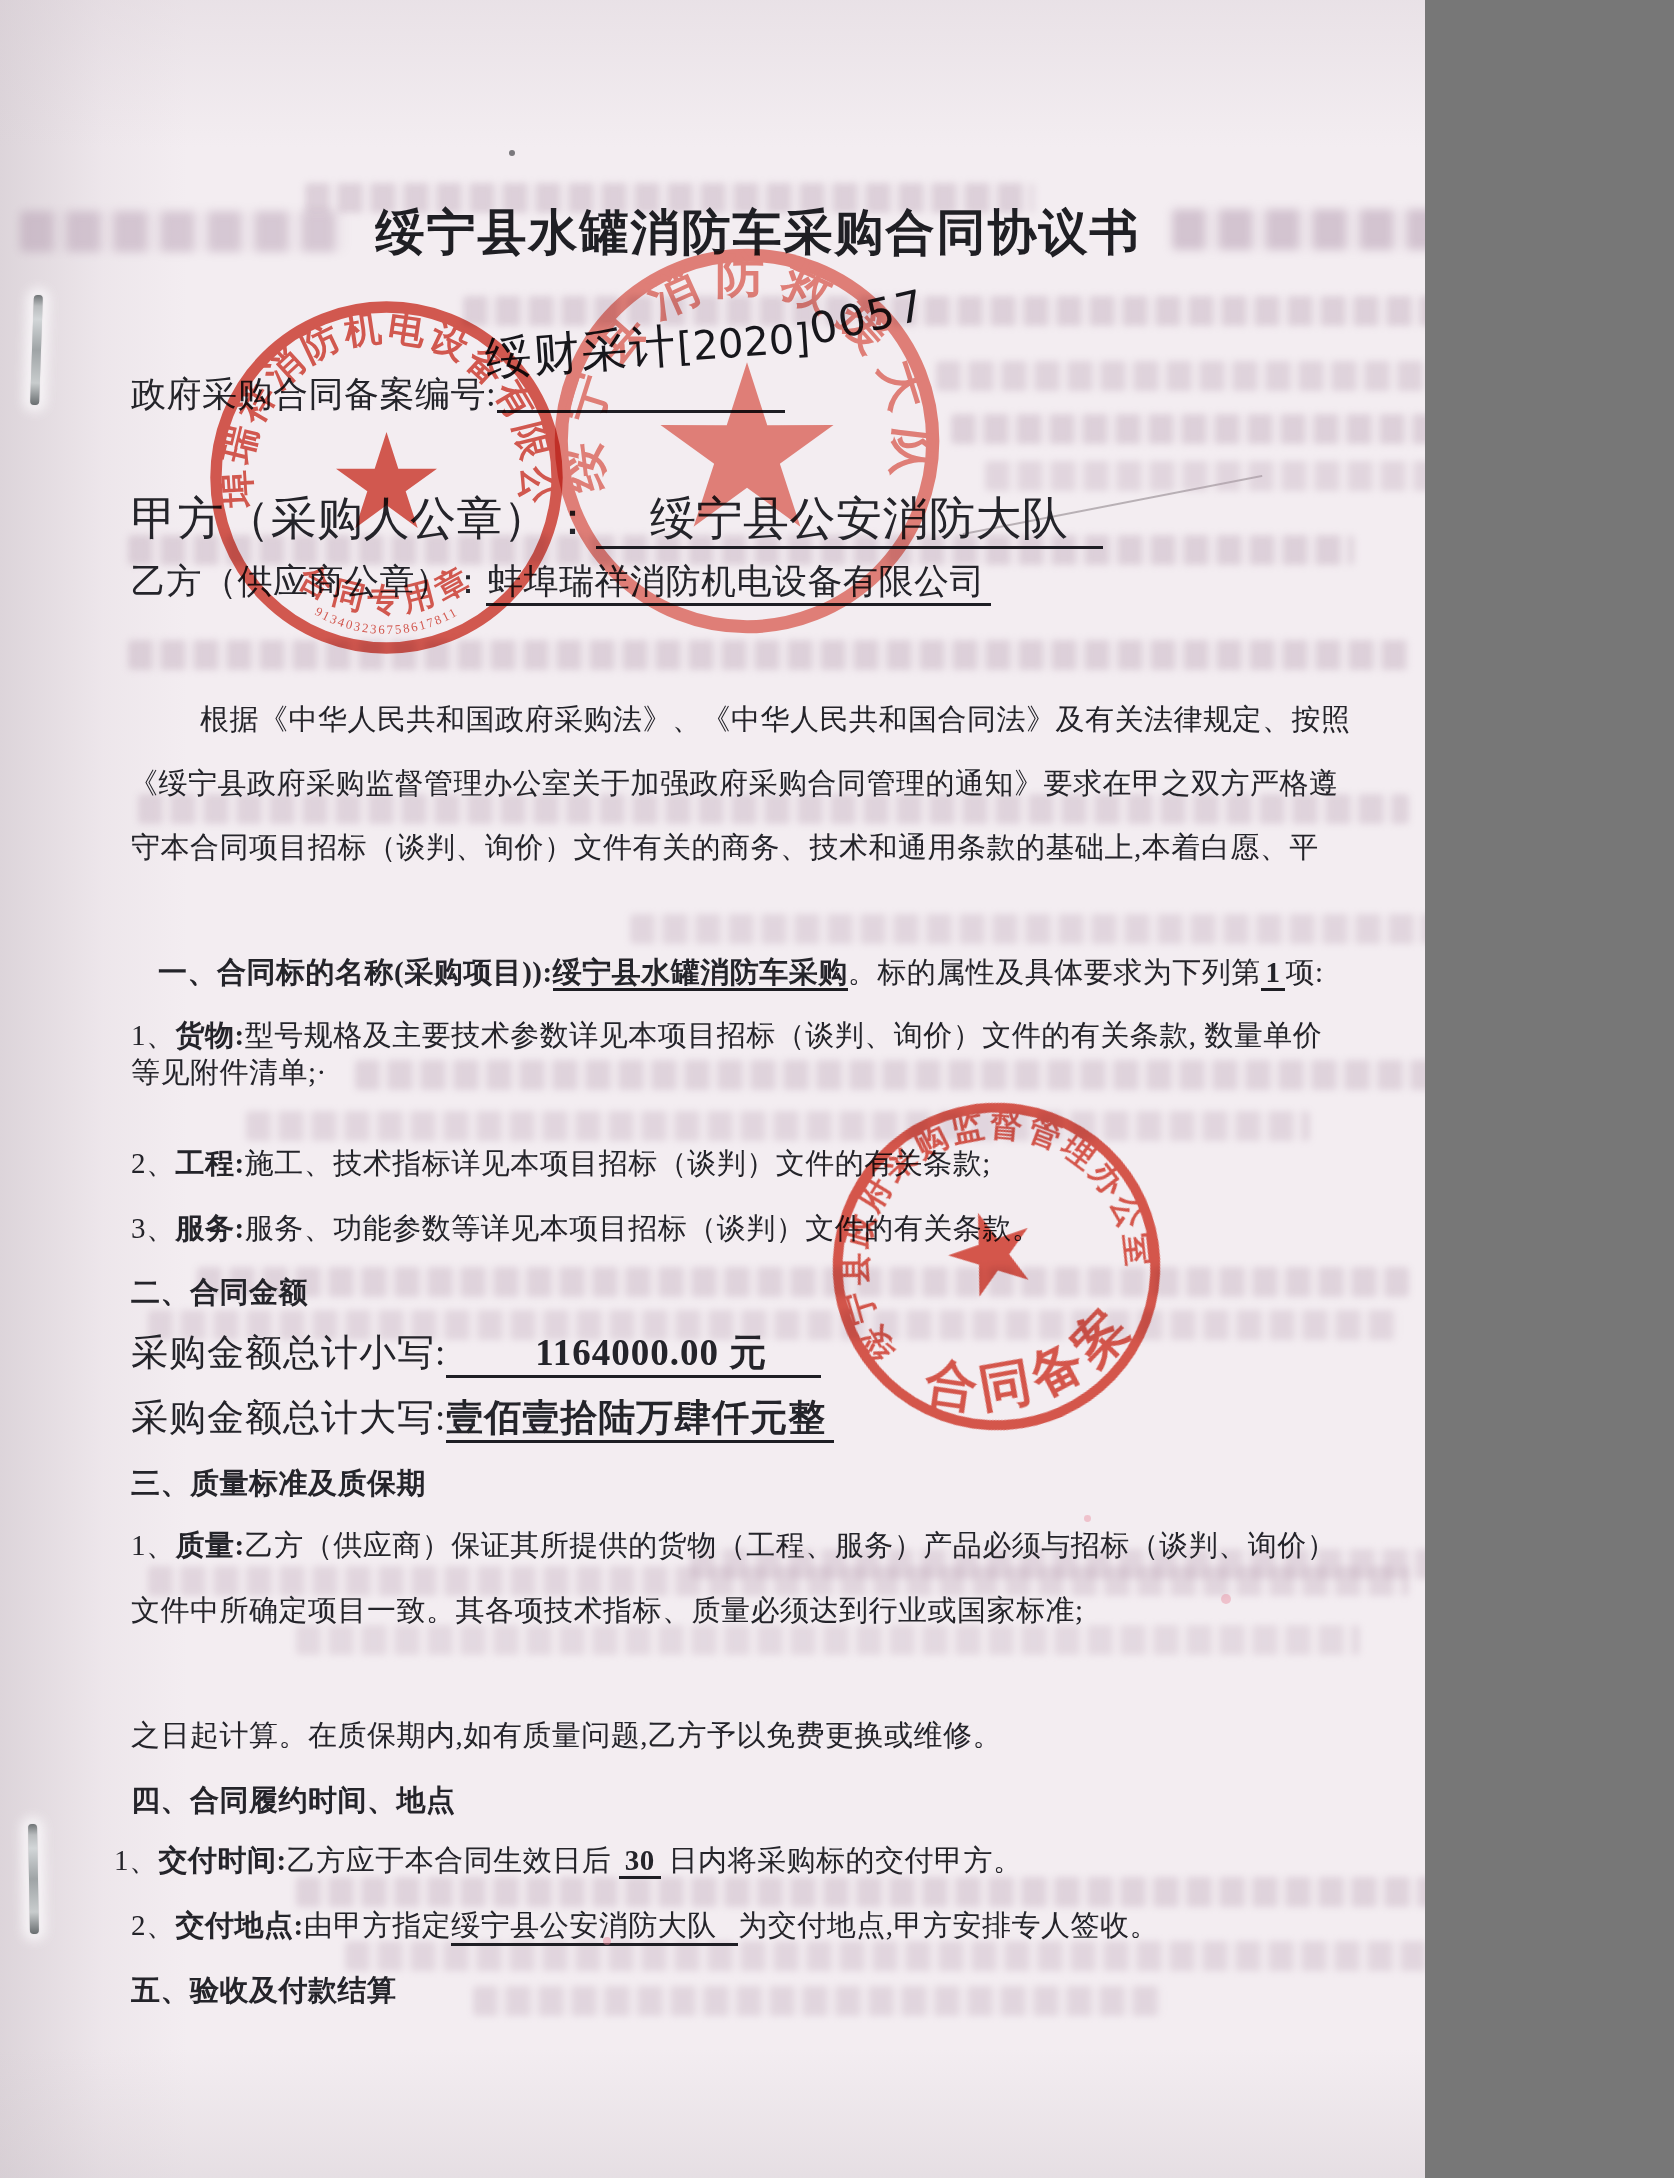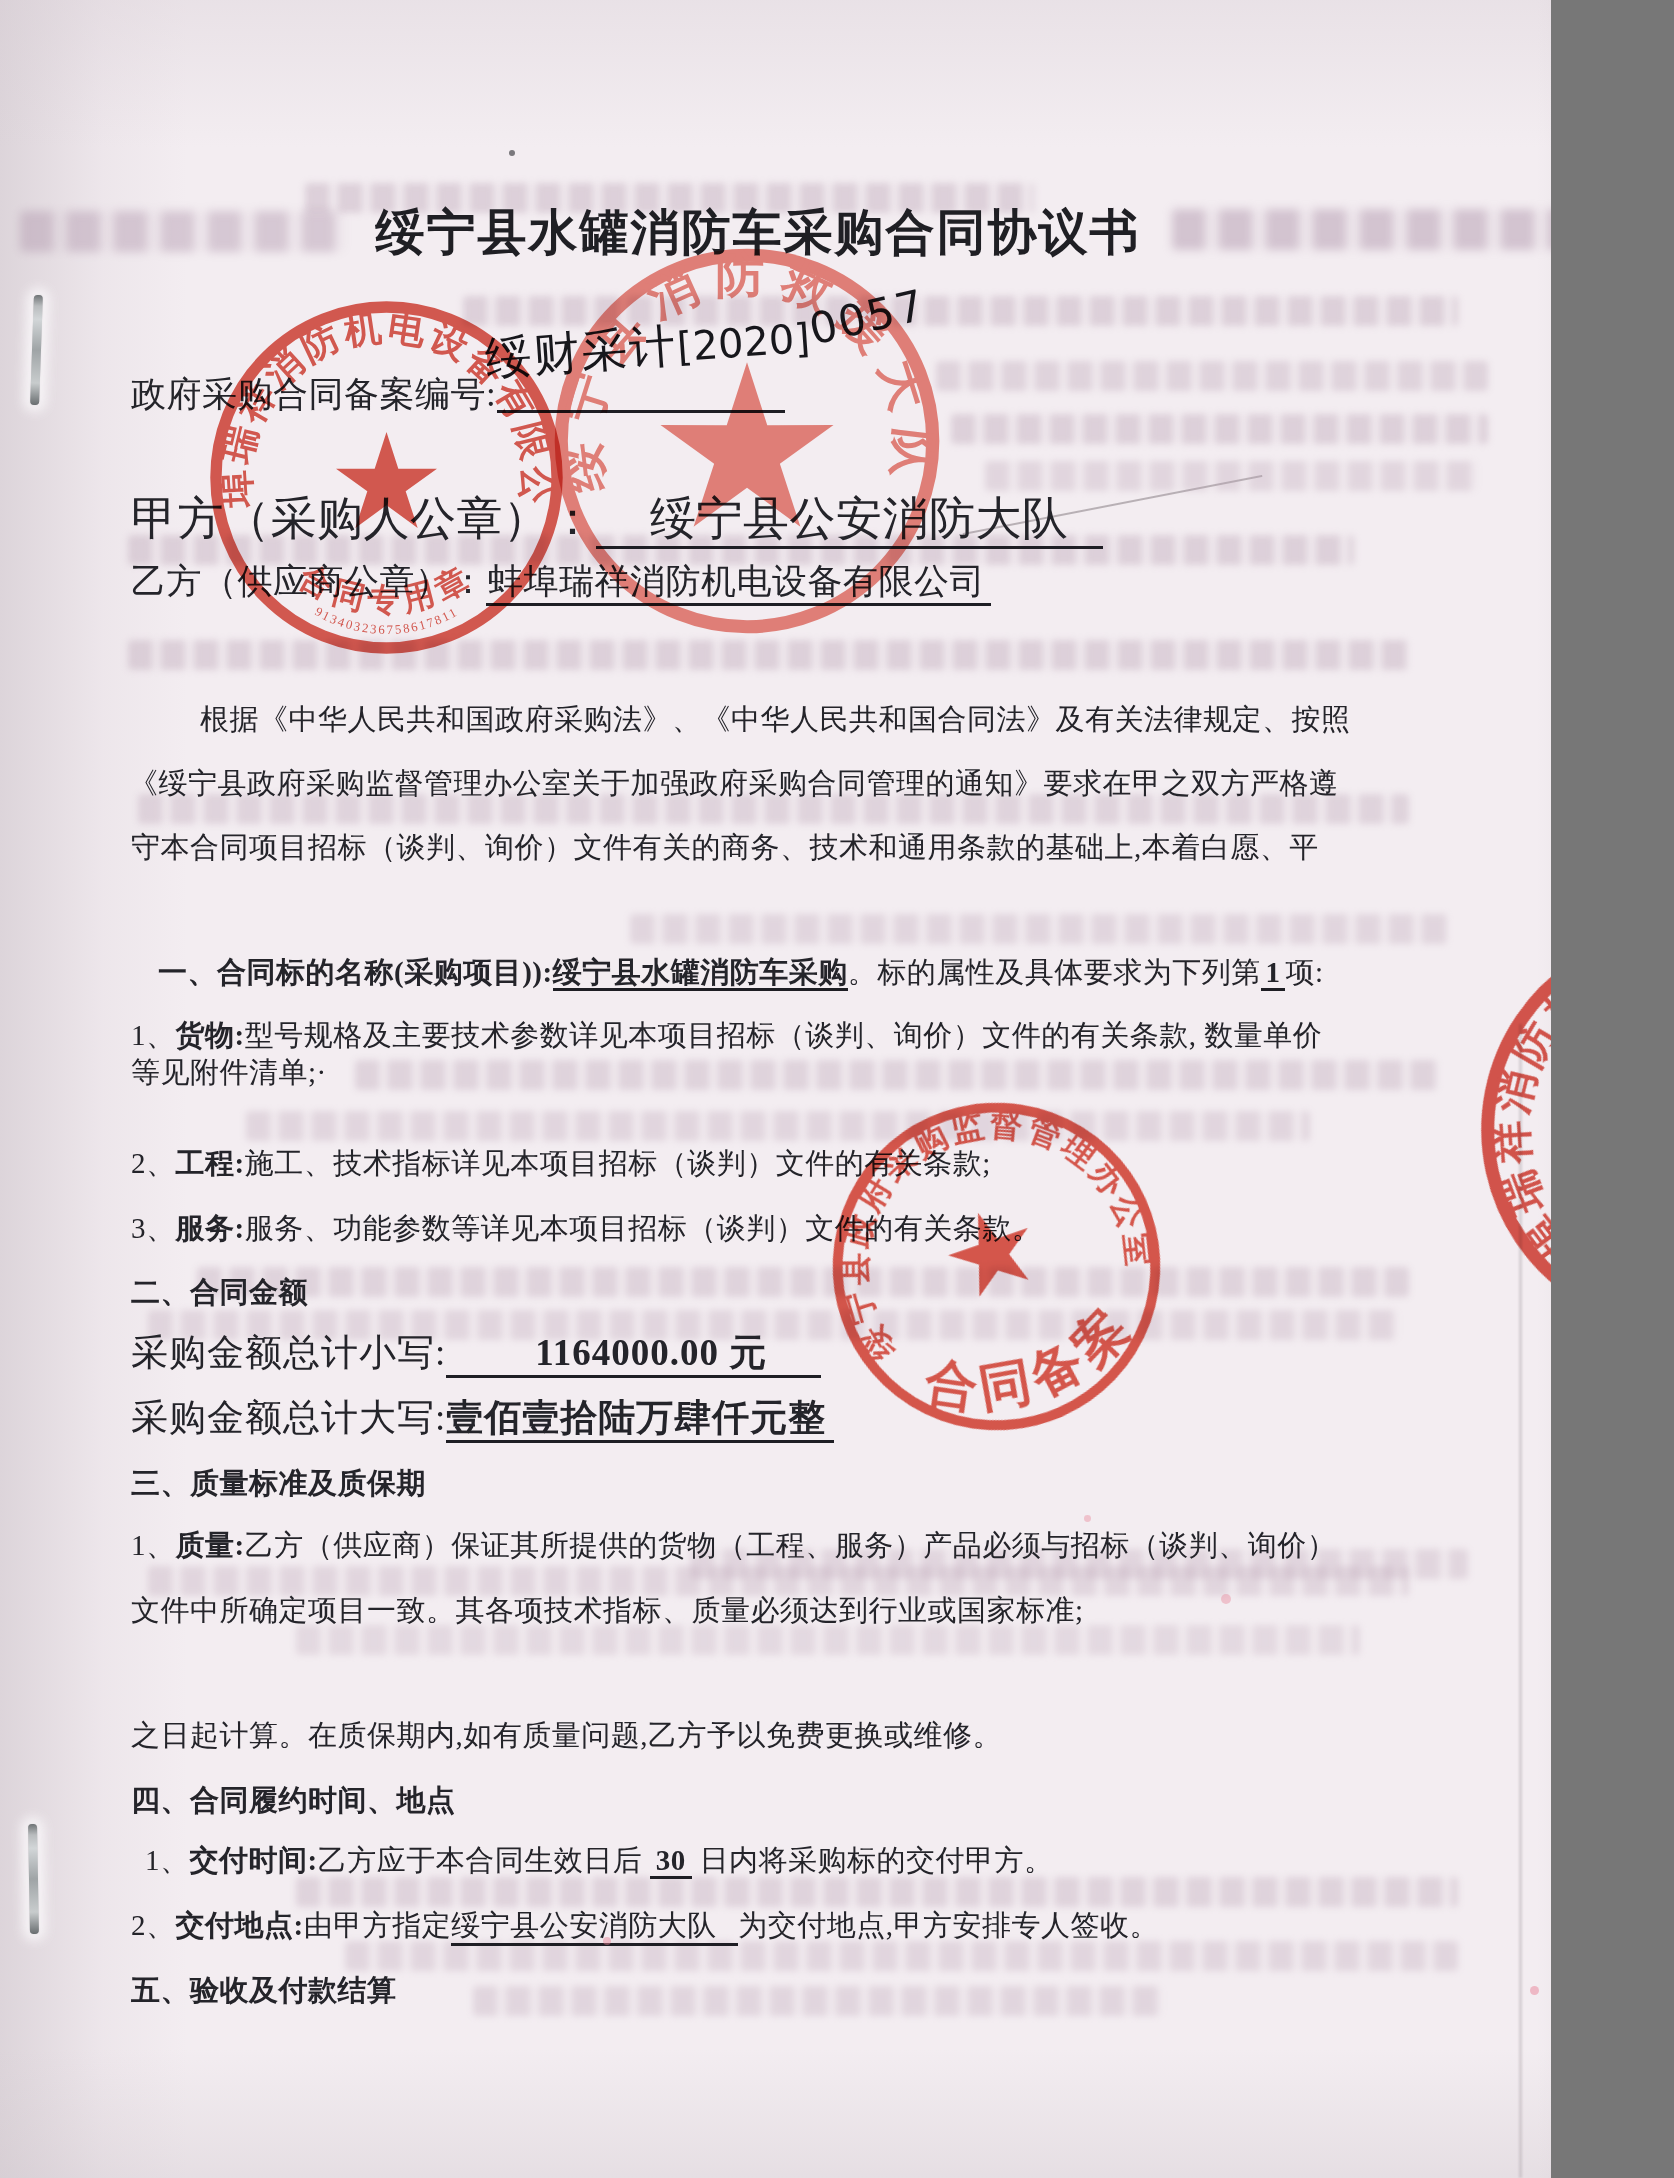--- a/index.html
+++ b/index.html
@@ -1,17 +1,17 @@
 <!DOCTYPE html>
 <html><head>
 <meta charset="utf-8">
 <style>
   html,body{margin:0;padding:0;background:#777;}
-  #page{position:relative;width:1551px;height:2178px;background:#f3edf1;overflow:hidden;
-        font-family:"Liberation Serif",serif;}
+  #page{position:relative;width:1412px;height:2178px;background:#f3edf1;overflow:hidden;
+        font-family:"Liberation Serif",serif;padding-left:13px;}
   .paper{position:absolute;left:0;top:0;width:1627px;height:2178px;overflow:hidden;}
   
   .shade{position:absolute;pointer-events:none;}
   .shade-left{left:0;top:0;width:187px;height:2178px;
     background:linear-gradient(90deg,rgba(198,188,195,.5),rgba(220,210,217,.25) 55%,rgba(0,0,0,0));}
   .shade-top{left:0;top:0;width:1627px;height:148px;
     background:linear-gradient(180deg,rgba(214,204,211,.35),rgba(0,0,0,0));}
   .shade-bottom{left:0;top:2049px;width:1627px;height:129px;
     background:linear-gradient(0deg,rgba(205,196,202,.35),rgba(0,0,0,0));}
   .shade-right{left:1537px;top:0;width:91px;height:2178px;
@@ -109,21 +109,21 @@
     <div class="line b" style="left:131px;top:1272px">二、合同金额</div>
     <div class="line amt" style="left:131px;top:1332px"><span>采购金额总计小写:</span><span class="u sb" style="padding:0 54px 2px 89px">1164000.00 元</span></div>
     <div class="line amt" style="left:131px;top:1397px"><span>采购金额总计大写:</span><span class="u sb" style="padding:0 7.9px 2px 0">壹佰壹拾陆万肆仟元整</span></div>
 
     <div class="line b" style="left:131px;top:1463px">三、质量标准及质保期</div>
     <div class="line" style="left:131px;top:1525px"><span>1、</span><span class="b">质量:</span><span>乙方（供应商）保证其所提供的货物（工程、服务）产品必须与招标（谈判、询价）</span></div>
     <div class="line" style="left:131px;top:1590px">文件中所确定项目一致。其各项技术指标、质量必须达到行业或国家标准;</div>
     <div class="line" style="left:131px;top:1715px">之日起计算。在质保期内,如有质量问题,乙方予以免费更换或维修。</div>
 
     <div class="line b" style="left:131px;top:1780px">四、合同履约时间、地点</div>
-    <div class="line" style="left:145px;top:1840px"><span>1、</span><span class="b">交付时间:</span><span>乙方应于本合同生效日后 </span><span class="u b" style="padding:0 5.9px">30</span><span> 日内将采购标的交付甲方。</span></div>
+    <div class="line" style="left:114px;top:1840px"><span>1、</span><span class="b">交付时间:</span><span>乙方应于本合同生效日后 </span><span class="u b" style="padding:0 5.9px">30</span><span> 日内将采购标的交付甲方。</span></div>
     <div class="line" style="left:131px;top:1905px"><span>2、</span><span class="b">交付地点:</span><span>由甲方指定</span><span class="u" style="padding:0 13.8px 2px 0">绥宁县公安消防大队 </span><span>为交付地点,甲方安排专人签收。</span></div>
 
     <div class="line b" style="left:131px;top:1970px">五、验收及付款结算</div>
 
     <div class="speck" style="left:603px;top:1937px;width:7.9px;height:7.9px;background:rgba(233,130,150,.45)"></div>
     <div class="speck" style="left:1221px;top:1594px;width:9.9px;height:9.9px;background:rgba(233,130,150,.4)"></div>
     <div class="speck" style="left:1084px;top:1515px;width:6.9px;height:6.9px;background:rgba(233,130,150,.4)"></div>
     <div class="speck" style="left:1530px;top:1986px;width:8.9px;height:8.9px;background:rgba(233,120,145,.45)"></div>
 
     <div class="stamp" style="left:197px;top:288px;width:379px;height:379px;opacity:.88">

